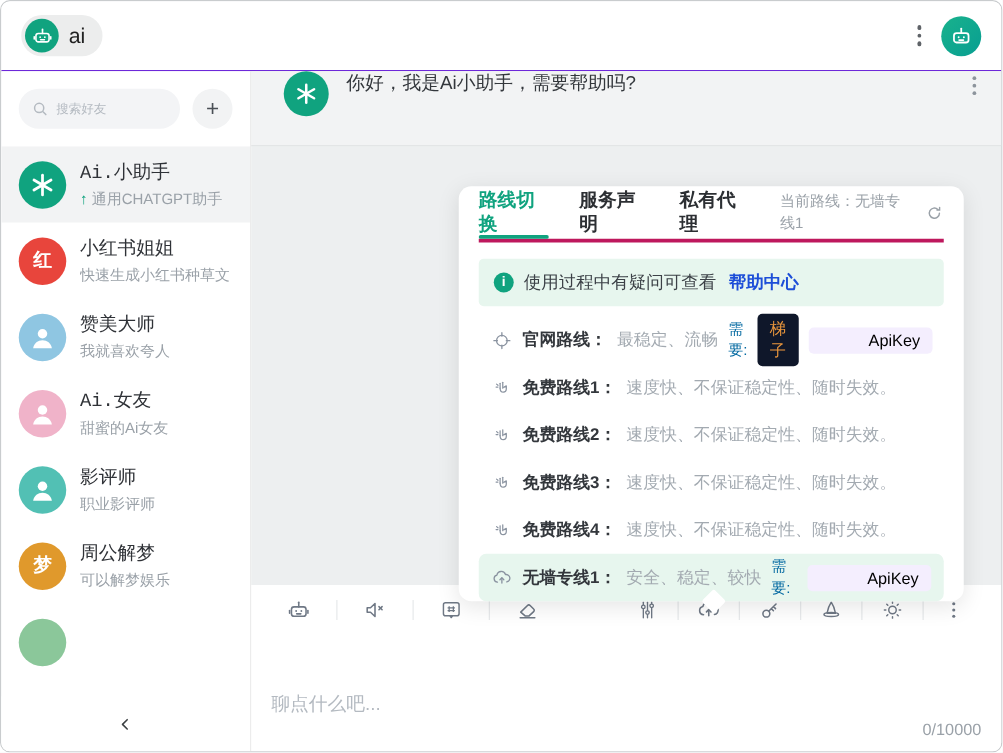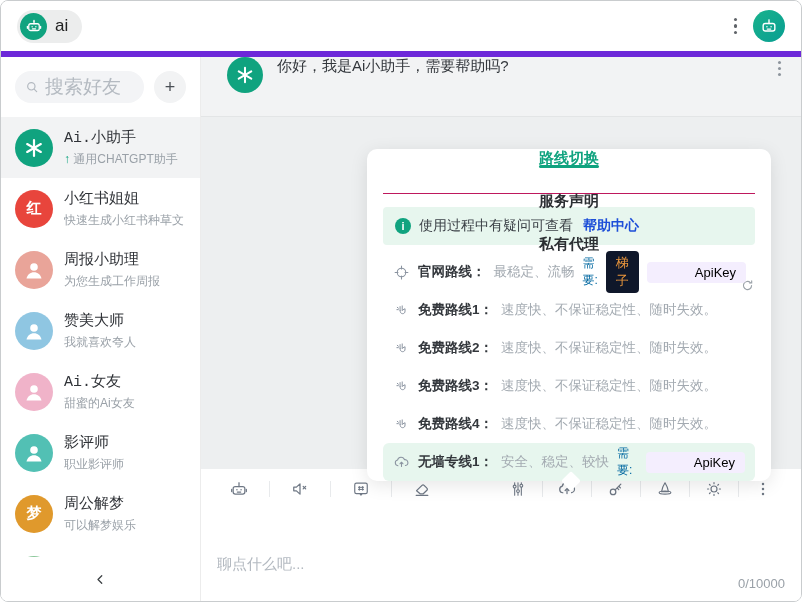--- a/index.html
+++ b/index.html
@@ -4,21 +4,21 @@
 <style>
   * { box-sizing: border-box; }
   html,body { margin:0; padding:0; background:#fff; }
   .window{
     width:802px; height:602px; border:1px solid #c9ccce; border-radius:8px;
     overflow:hidden; display:flex; flex-direction:column; background:#fff;
     font-family:"Liberation Sans","DejaVu Sans",sans-serif;
   }
   
   .topbar{ flex:0 0 56px; display:flex; align-items:center; padding:0 16px;
-    border-bottom:6px solid #6d28d9; background:#fff; }
+    border-bottom:1px solid #6d28d9; background:#fff; }
   .logo-pill{ display:flex; align-items:center; gap:8px; background:#eceded;
     border-radius:18px; padding:3px 14px 3px 3px; cursor:pointer;}
   .logo-circle{ width:27px; height:27px; border-radius:50%; background:#10a37f;
     color:#fff; display:flex; align-items:center; justify-content:center;}
   .logo-circle svg{ width:18px; height:18px;}
   .logo-text{ font-size:17px; color:#222;}
   .topbar-right{ margin-left:auto; display:flex; align-items:center; gap:12px;}
   .kebab{ display:flex; flex-direction:column; gap:3px; padding:4px; cursor:pointer;}
   .kebab i{ width:3.5px; height:3.5px; border-radius:50%; background:#5f6368; display:block;}
   .kebab.light i{ width:3px; height:3px; background:#8d949c;}
@@ -28,21 +28,21 @@
   .avatar-robot svg{ width:20px; height:20px;}
   
   .content{ flex:1; display:flex; min-height:0;}
   
   .sidebar{ flex:0 0 200px; width:200px; border-right:1px solid #ececec;
     display:flex; flex-direction:column; background:#fff;}
   .search-row{ flex:0 0 60px; display:flex; align-items:center; padding:0 14px; gap:10px;}
   .search-wrap{ position:relative; flex:1; min-width:0;}
   .search-wrap .mag{ position:absolute; left:9px; top:8px; width:16px; height:16px; color:#b4bac1;}
   .search-input{ width:100%; height:32px; background:#f3f4f6; border:none; border-radius:16px;
-    padding:0 10px 0 30px; font-size:19px; color:#333; outline:none; font-family:Liberation Serif, serif;}
+    padding:0 10px 0 30px; font-size:10px; color:#333; outline:none; font-family:Liberation Serif, serif;}
   .search-input::placeholder{ color:#b4bac1;}
   .add-btn{ width:32px; height:32px; flex:0 0 32px; border-radius:50%; background:#f2f3f4;
     border:none; font-size:18px; color:#4a4f55; cursor:pointer;
     display:flex; align-items:center; justify-content:center; line-height:1;}
   .contact-list{ flex:1; overflow:hidden;}
   .contact{ height:61px; display:flex; align-items:center; padding:0 12px 0 14px;
     gap:11px; cursor:pointer;}
   .contact.selected{ background:#f2f3f4;}
   .c-avatar{ width:38px; height:38px; flex:0 0 38px; border-radius:50%; overflow:hidden;
     display:flex; align-items:center; justify-content:center; color:#fff;
@@ -66,21 +66,21 @@
   .msg-avatar svg{ width:22px; height:22px;}
   .msg-text{ font-size:15px; color:#33373c;}
   .msg-kebab{ margin-left:auto;}
   .chat-body{ flex:1; position:relative;}
   
   .popup{ position:absolute; top:32px; right:30px; width:404px; height:332px;
     background:#fff; border-radius:10px; padding:0 16px;
     box-shadow:0 4px 18px rgba(0,0,0,.10);}
   .popup::after{ content:""; position:absolute; bottom:-7px; left:197px; width:14px;
     height:14px; background:#fff; transform:rotate(45deg); border-radius:2px;}
-  .tabs{ height:45px; display:flex; align-items:center; gap:24px; border-bottom:1px solid #be185d;flex-direction:column;}
+  .tabs{ height:45px; display:flex; align-items:center; gap:24px; border-bottom:3px solid #be185d;}
   .tab{ font-size:15px; font-weight:bold; color:#2c2f33; position:relative; height:100%;
     display:flex; align-items:center; cursor:pointer;}
   .tab.active{ color:#10a37f;}
   .tab.active::after{ content:""; position:absolute; left:0; right:0; bottom:0;
     height:3px; background:#10a37f; border-radius:2px;}
   .tabs-right{ margin-left:auto; display:flex; align-items:center; gap:10px;}
   .current-route{ font-size:12px; color:#9aa1a8;}
   .refresh-btn{ color:#9aa1a8; cursor:pointer; display:flex;}
   .refresh-btn svg{ width:15px; height:15px;}
   .info-banner{ margin-top:13px; background:#e7f6ee; border-radius:4px; height:38px;
@@ -192,32 +192,20 @@
         <div class="contact">
           <span class="c-avatar" style="background: rgb(232, 69, 60);">
               <span>红</span>
             </span>
           <span class="c-meta">
             <div class="c-name">小红书姐姐</div>
             <div class="c-sub">快速生成小红书种草文</div>
           </span>
         </div>
 
-        <div class="contact">
-          <span class="c-avatar" style="background: rgb(233, 164, 153);">
-            <svg viewBox="0 0 24 24" fill="#fff">
-                <circle cx="12" cy="9" r="3.8"></circle>
-                <path d="M4.5 20.5c.8-4 3.8-6.3 7.5-6.3s6.7 2.3 7.5 6.3z"></path>
-              </svg>
-          </span>
-          <span class="c-meta">
-            <div class="c-name">周报小助理</div>
-            <div class="c-sub">为您生成工作周报</div>
-          </span>
-        </div>
 
         <div class="contact">
           <span class="c-avatar" style="background: rgb(143, 198, 226);">
             <svg viewBox="0 0 24 24" fill="#fff">
                 <circle cx="12" cy="9" r="3.8"></circle>
                 <path d="M4.5 20.5c.8-4 3.8-6.3 7.5-6.3s6.7 2.3 7.5 6.3z"></path>
               </svg>
           </span>
           <span class="c-meta">
             <div class="c-name">赞美大师</div>
@@ -300,20 +288,21 @@
       </div>
 
       <div class="chat-body">
 
         <div class="popup">
           <div class="tabs">
             <span class="tab active">路线切换</span>
             <span class="tab">服务声明</span>
             <span class="tab">私有代理</span>
             <span class="tabs-right">
+              <span class="current-route">当前路线：无墙专线1</span>
               <span class="refresh-btn">
                 <svg viewBox="0 0 24 24" fill="none" stroke="currentColor" stroke-width="1.8" stroke-linecap="round">
                     <path d="M18.5 12a6.5 6.5 0 1 1-2-4.7"></path>
                     <path d="M18.7 4.6v3.4h-3.4"></path>
                   </svg>
               </span>
             </span>
           </div>
 
           <div class="info-banner">

